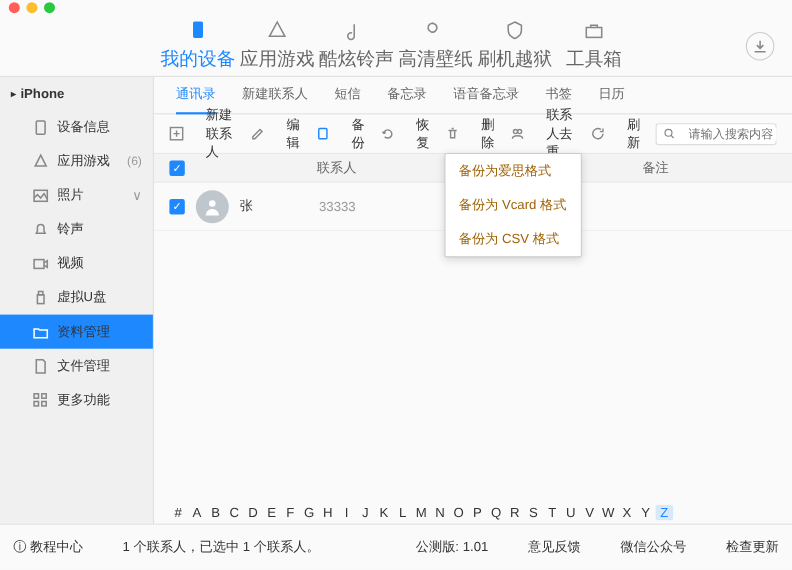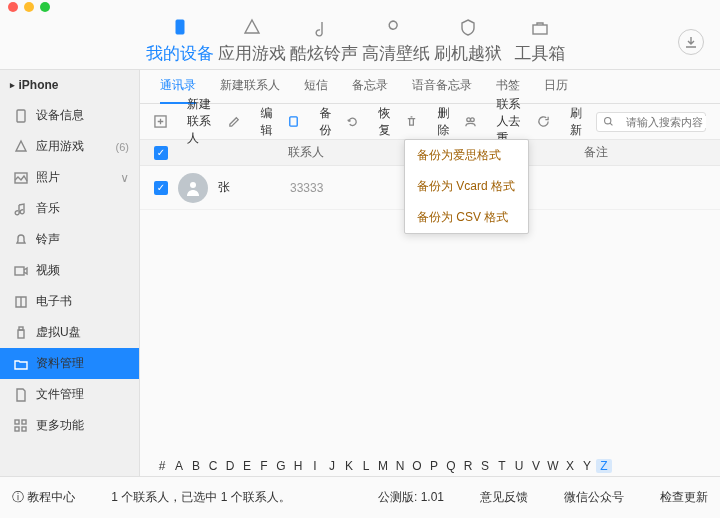--- a/index.html
+++ b/index.html
@@ -11,21 +11,21 @@
 .topnav{height:56px;display:flex;align-items:center;justify-content:center;gap:0;border-bottom:1px solid #e0e0e0;position:relative}
 .topnav-item{width:72px;display:flex;flex-direction:column;align-items:center;gap:4px;cursor:pointer}
 .topnav-item .ic{width:20px;height:20px;display:flex;align-items:center;justify-content:center}
 .topnav-item .lbl{font-size:17px;color:#666}
 .topnav-item.active .lbl{color:#1e88ff}
 .topnav-item.active .ic svg path,.topnav-item.active .ic svg rect{stroke:#1e88ff;fill:#1e88ff}
 .dl-btn{position:absolute;right:16px;width:26px;height:26px;border:1px solid #ccc;border-radius:50%;display:flex;align-items:center;justify-content:center}
 .body{flex:1;display:flex;min-height:0}
 .sidebar{width:140px;background:#f0f0f0;border-right:1px solid #e0e0e0;display:flex;flex-direction:column}
 .side-h{padding:8px 10px;font-weight:600;color:#222;display:flex;align-items:center;gap:4px}
-.side-item{padding:7px 10px 7px 14px;display:flex;align-items:center;gap:8px;cursor:pointer;color:#555}
+.side-item{padding:7px 10px 7px 30px;display:flex;align-items:center;gap:8px;cursor:pointer;color:#555}
 .side-item .sic{width:14px;height:14px;display:flex;align-items:center;justify-content:center}
 .side-item .badge{margin-left:auto;color:#999;font-size:11px}
 .side-item .chev{margin-left:auto;color:#999}
 .side-item.active{background:#1e88ff;color:#fff}
 .side-item.active svg path,.side-item.active svg rect{stroke:#fff}
 .main{flex:1;display:flex;flex-direction:column;min-width:0}
 .subtabs{height:34px;display:flex;align-items:center;padding:0 20px;gap:24px;border-bottom:1px solid #e0e0e0}
 .subtab{padding:8px 0;color:#666;cursor:pointer;border-bottom:2px solid transparent}
 .subtab.active{color:#1e88ff;border-bottom-color:#1e88ff}
 .toolbar{height:36px;display:flex;align-items:center;padding:0 14px;gap:14px;border-bottom:1px solid #e8e8e8;font-size:12px;position:relative}
@@ -151,49 +151,33 @@
               <rect class="stroke" x="1" y="2" width="12" height="10"></rect>
               <path class="stroke" d="M1 9 l3 -3 l3 3 l3 -4 l3 5"></path>
             </svg>
           </span>
           <span>照片</span>
           <span class="chev">∨</span>
         </div>
       <div class="side-item">
           <span class="sic">
             <svg viewBox="0 0 14 14">
-              <path class="stroke" d="M5 3 v7 a2 2 0 1 1 -1 -1 M5 3 l5 -1 v7 a2 2 0 1 1 -1 -1"></path>
-            </svg>
-          </span>
-          <span>音乐</span>
-        </div>
-      <div class="side-item">
-          <span class="sic">
-            <svg viewBox="0 0 14 14">
               <path class="stroke" d="M7 2 a3 3 0 0 1 3 3 v3 l1 2 H3 l1 -2 V5 a3 3 0 0 1 3 -3"></path>
             </svg>
           </span>
           <span>铃声</span>
         </div>
       <div class="side-item">
           <span class="sic">
             <svg viewBox="0 0 14 14">
               <rect class="stroke" x="1" y="3" width="9" height="8"></rect>
               <path class="stroke" d="M10 6 l3 -2 v6 l-3 -2"></path>
             </svg>
           </span>
           <span>视频</span>
-        </div>
-      <div class="side-item">
-          <span class="sic">
-            <svg viewBox="0 0 14 14">
-              <path class="stroke" d="M2 2 h5 v10 H2 Z M7 2 h5 v10 H7"></path>
-            </svg>
-          </span>
-          <span>电子书</span>
         </div>
       <div class="side-item">
           <span class="sic">
             <svg viewBox="0 0 14 14">
               <rect class="stroke" x="4" y="4" width="6" height="8"></rect>
               <rect class="stroke" x="5" y="1" width="4" height="3"></rect>
             </svg>
           </span>
           <span>虚拟U盘</span>
         </div>

